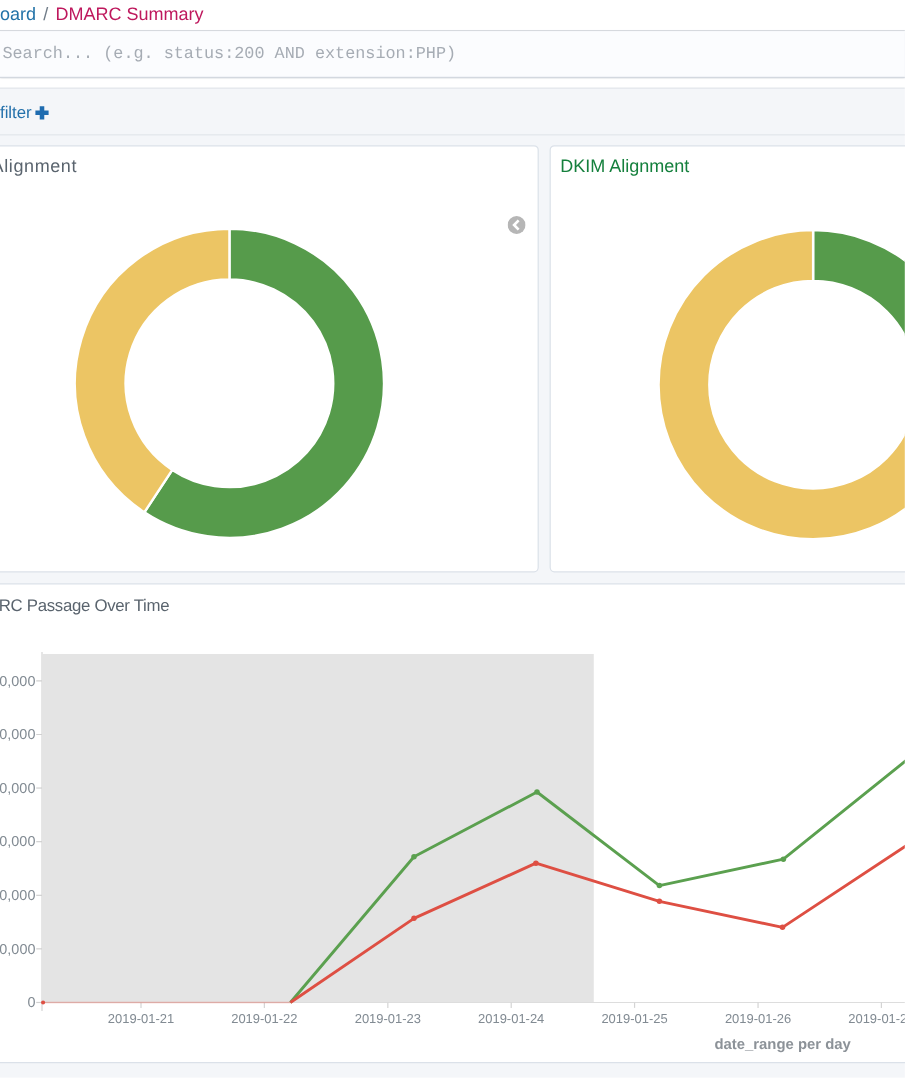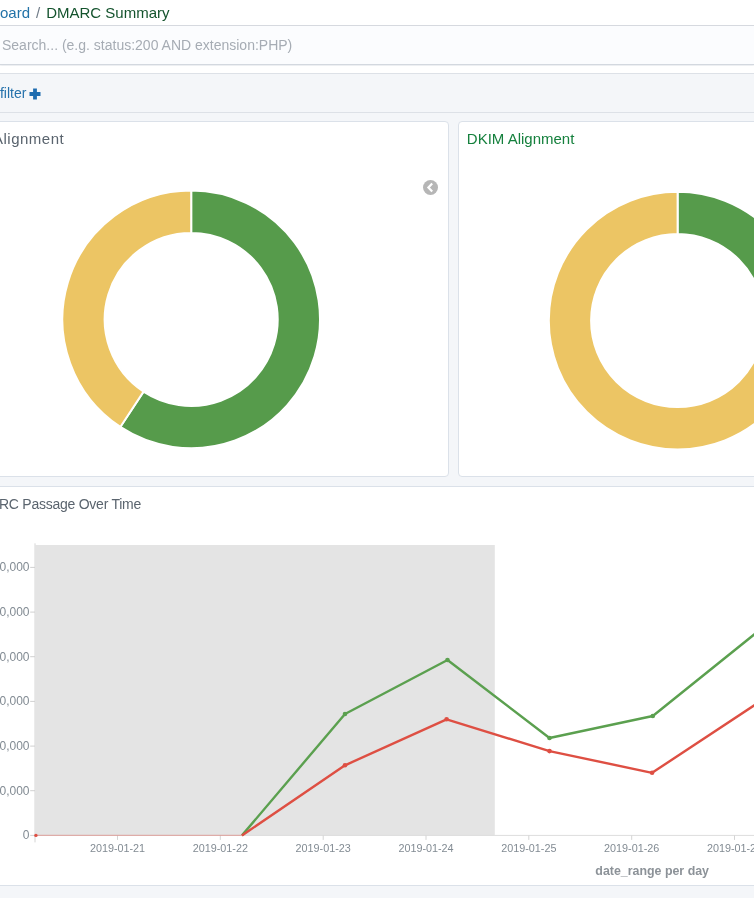--- a/index.html
+++ b/index.html
@@ -1,24 +1,24 @@
 <!DOCTYPE html>
 <html><head><meta charset="utf-8"><style>
 * { margin:0; padding:0; box-sizing:border-box; }
 html,body { width:754px; height:898px; overflow:hidden; background:#fff;
   font-family:"Liberation Sans", sans-serif; }
 .abs { position:absolute; }
 </style></head>
 <body>
 <div class="abs" style="left:0;top:0;width:754px;height:26px;background:#fff;border-bottom:1px solid #d8dbe0;"></div>
 <div class="abs" style="left:-43.4px;top:4px;font-size:15px;white-space:nowrap;">
-  <span style="color:#2373a8">Dashboard</span><span style="color:#6f7b87;margin:0 6px;">/</span><span style="color:#14532d">DMARC Summary</span>
+  <span style="color:#2373a8">Dashboard</span><span style="color:#6f7b87;margin:0 6px;">/</span><span style="color:#be185d">DMARC Summary</span>
 </div>
 <div class="abs" style="left:0;top:26px;width:754px;height:39px;background:#fbfcfe;border-bottom:1px solid #d3d8df;box-shadow:0 1px 2px rgba(150,160,175,0.25);"></div>
-<div class="abs" style="left:2px;top:26px;height:39px;line-height:39px;font-size:14px;color:#a6acb4;white-space:nowrap;">Search... (e.g. status:200 AND extension:PHP)</div>
+<div class="abs" style="left:2px;top:26px;height:39px;line-height:39px;font-size:14px;color:#a6acb4;white-space:nowrap;font-family:Liberation Mono, monospace;">Search... (e.g. status:200 AND extension:PHP)</div>
 <div class="abs" style="left:0;top:66px;width:754px;height:8px;background:#fff;border-bottom:1px solid #dde1e7;"></div>
 <div class="abs" style="left:0;top:74px;width:754px;height:39px;background:#f4f6f9;border-bottom:1px solid #dde1e7;"></div>
 <div class="abs" style="left:-40.5px;top:74px;height:39px;line-height:39px;font-size:14px;color:#2471ab;white-space:nowrap;">Add a filter</div>
 <svg style="position:absolute;left:28.6px;top:88px" width="12" height="12" viewBox="0 0 12 12">
 <path d="M4.1,0.5 h3.8 v3.6 h3.6 v3.8 h-3.6 v3.6 h-3.8 v-3.6 h-3.6 v-3.8 h3.6 Z" fill="#1e6cb0"></path>
 </svg>
 <div class="abs" style="left:0;top:113px;width:754px;height:785px;background:#f4f6f9;"></div>
 
 <div class="abs" style="left:-40px;top:120.5px;width:489px;height:356px;background:#fff;border:1px solid #dbe1e9;border-radius:4px;"></div>
 <div class="abs" style="left:458px;top:120.5px;width:482px;height:356px;background:#fff;border:1px solid #dbe1e9;border-radius:4px;"></div>

